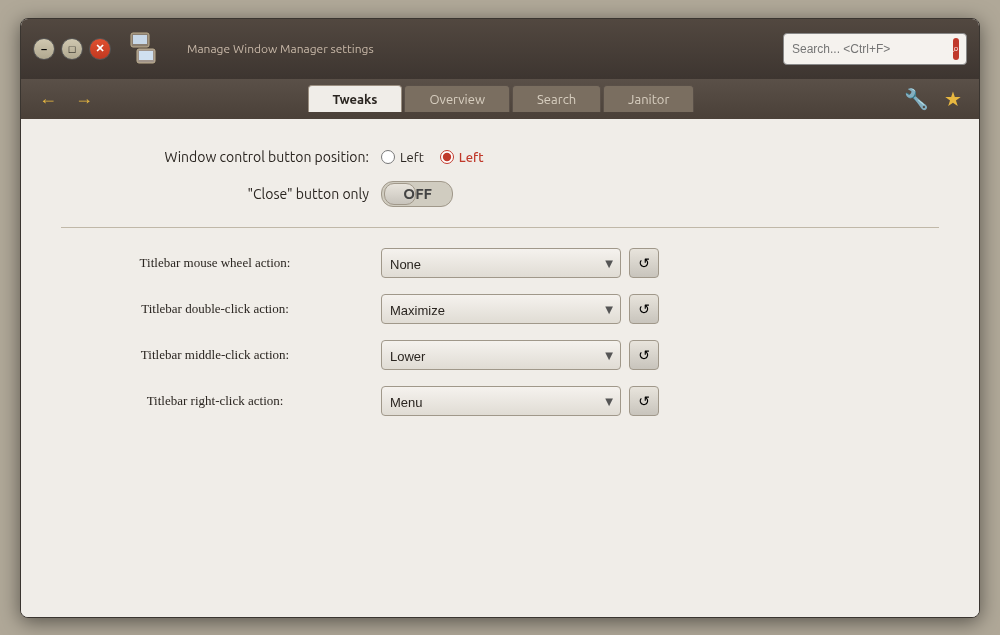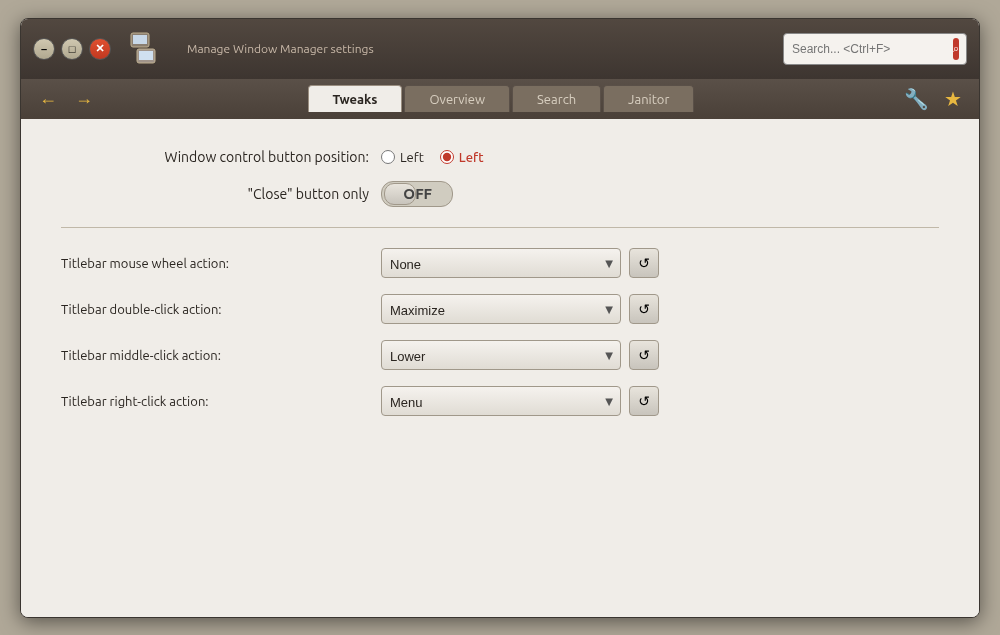--- a/index.html
+++ b/index.html
@@ -273,25 +273,26 @@
     
     .dropdown-section {
       margin-top: 10px;
     }
     .dropdown-row {
       display: flex;
       align-items: center;
       margin-bottom: 16px;
     }
     .dropdown-label {
-      text-align: left;
+      text-align: center;
       min-width: 320px;
       padding-right: 12px;
       color: #2a2520;
       font-size: 13px;
+      font-family: Liberation Serif, serif;
     }
     .dropdown-controls {
       display: flex;
       align-items: center;
       gap: 8px;
     }
     .dropdown-select {
       width: 240px;
       height: 30px;
       background: linear-gradient(180deg, #f5f2ee, #e0dcd4);

